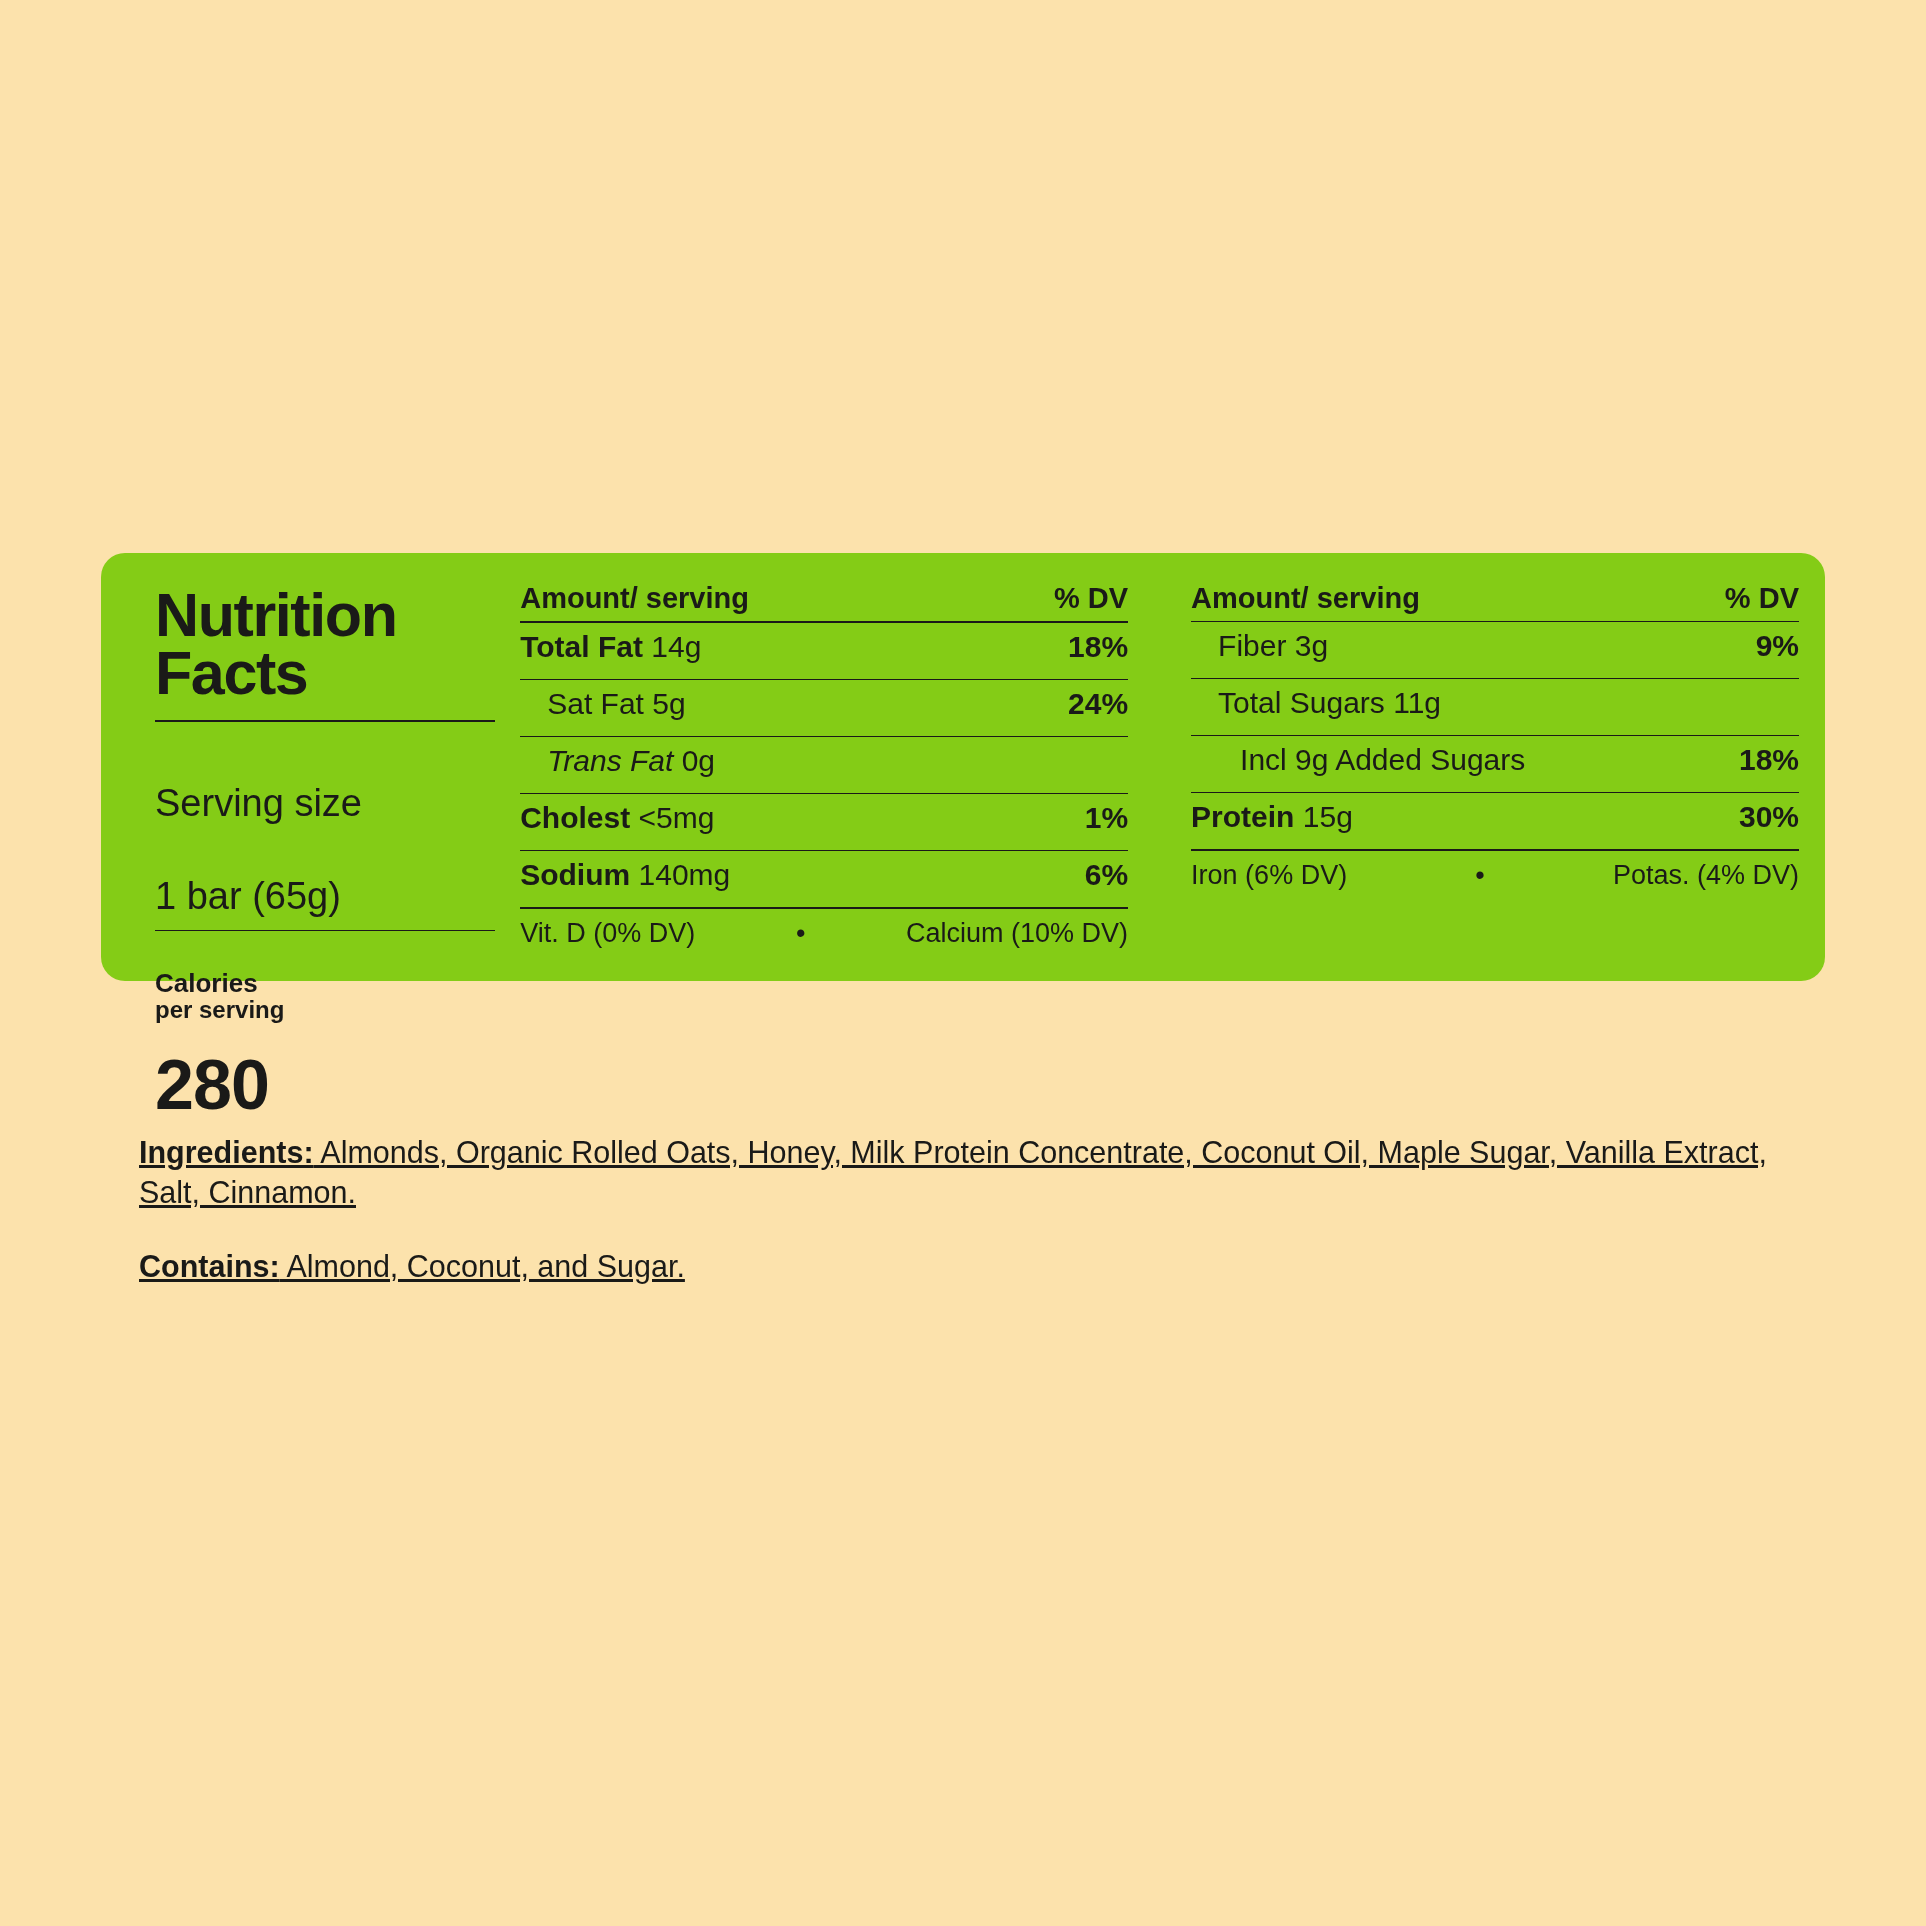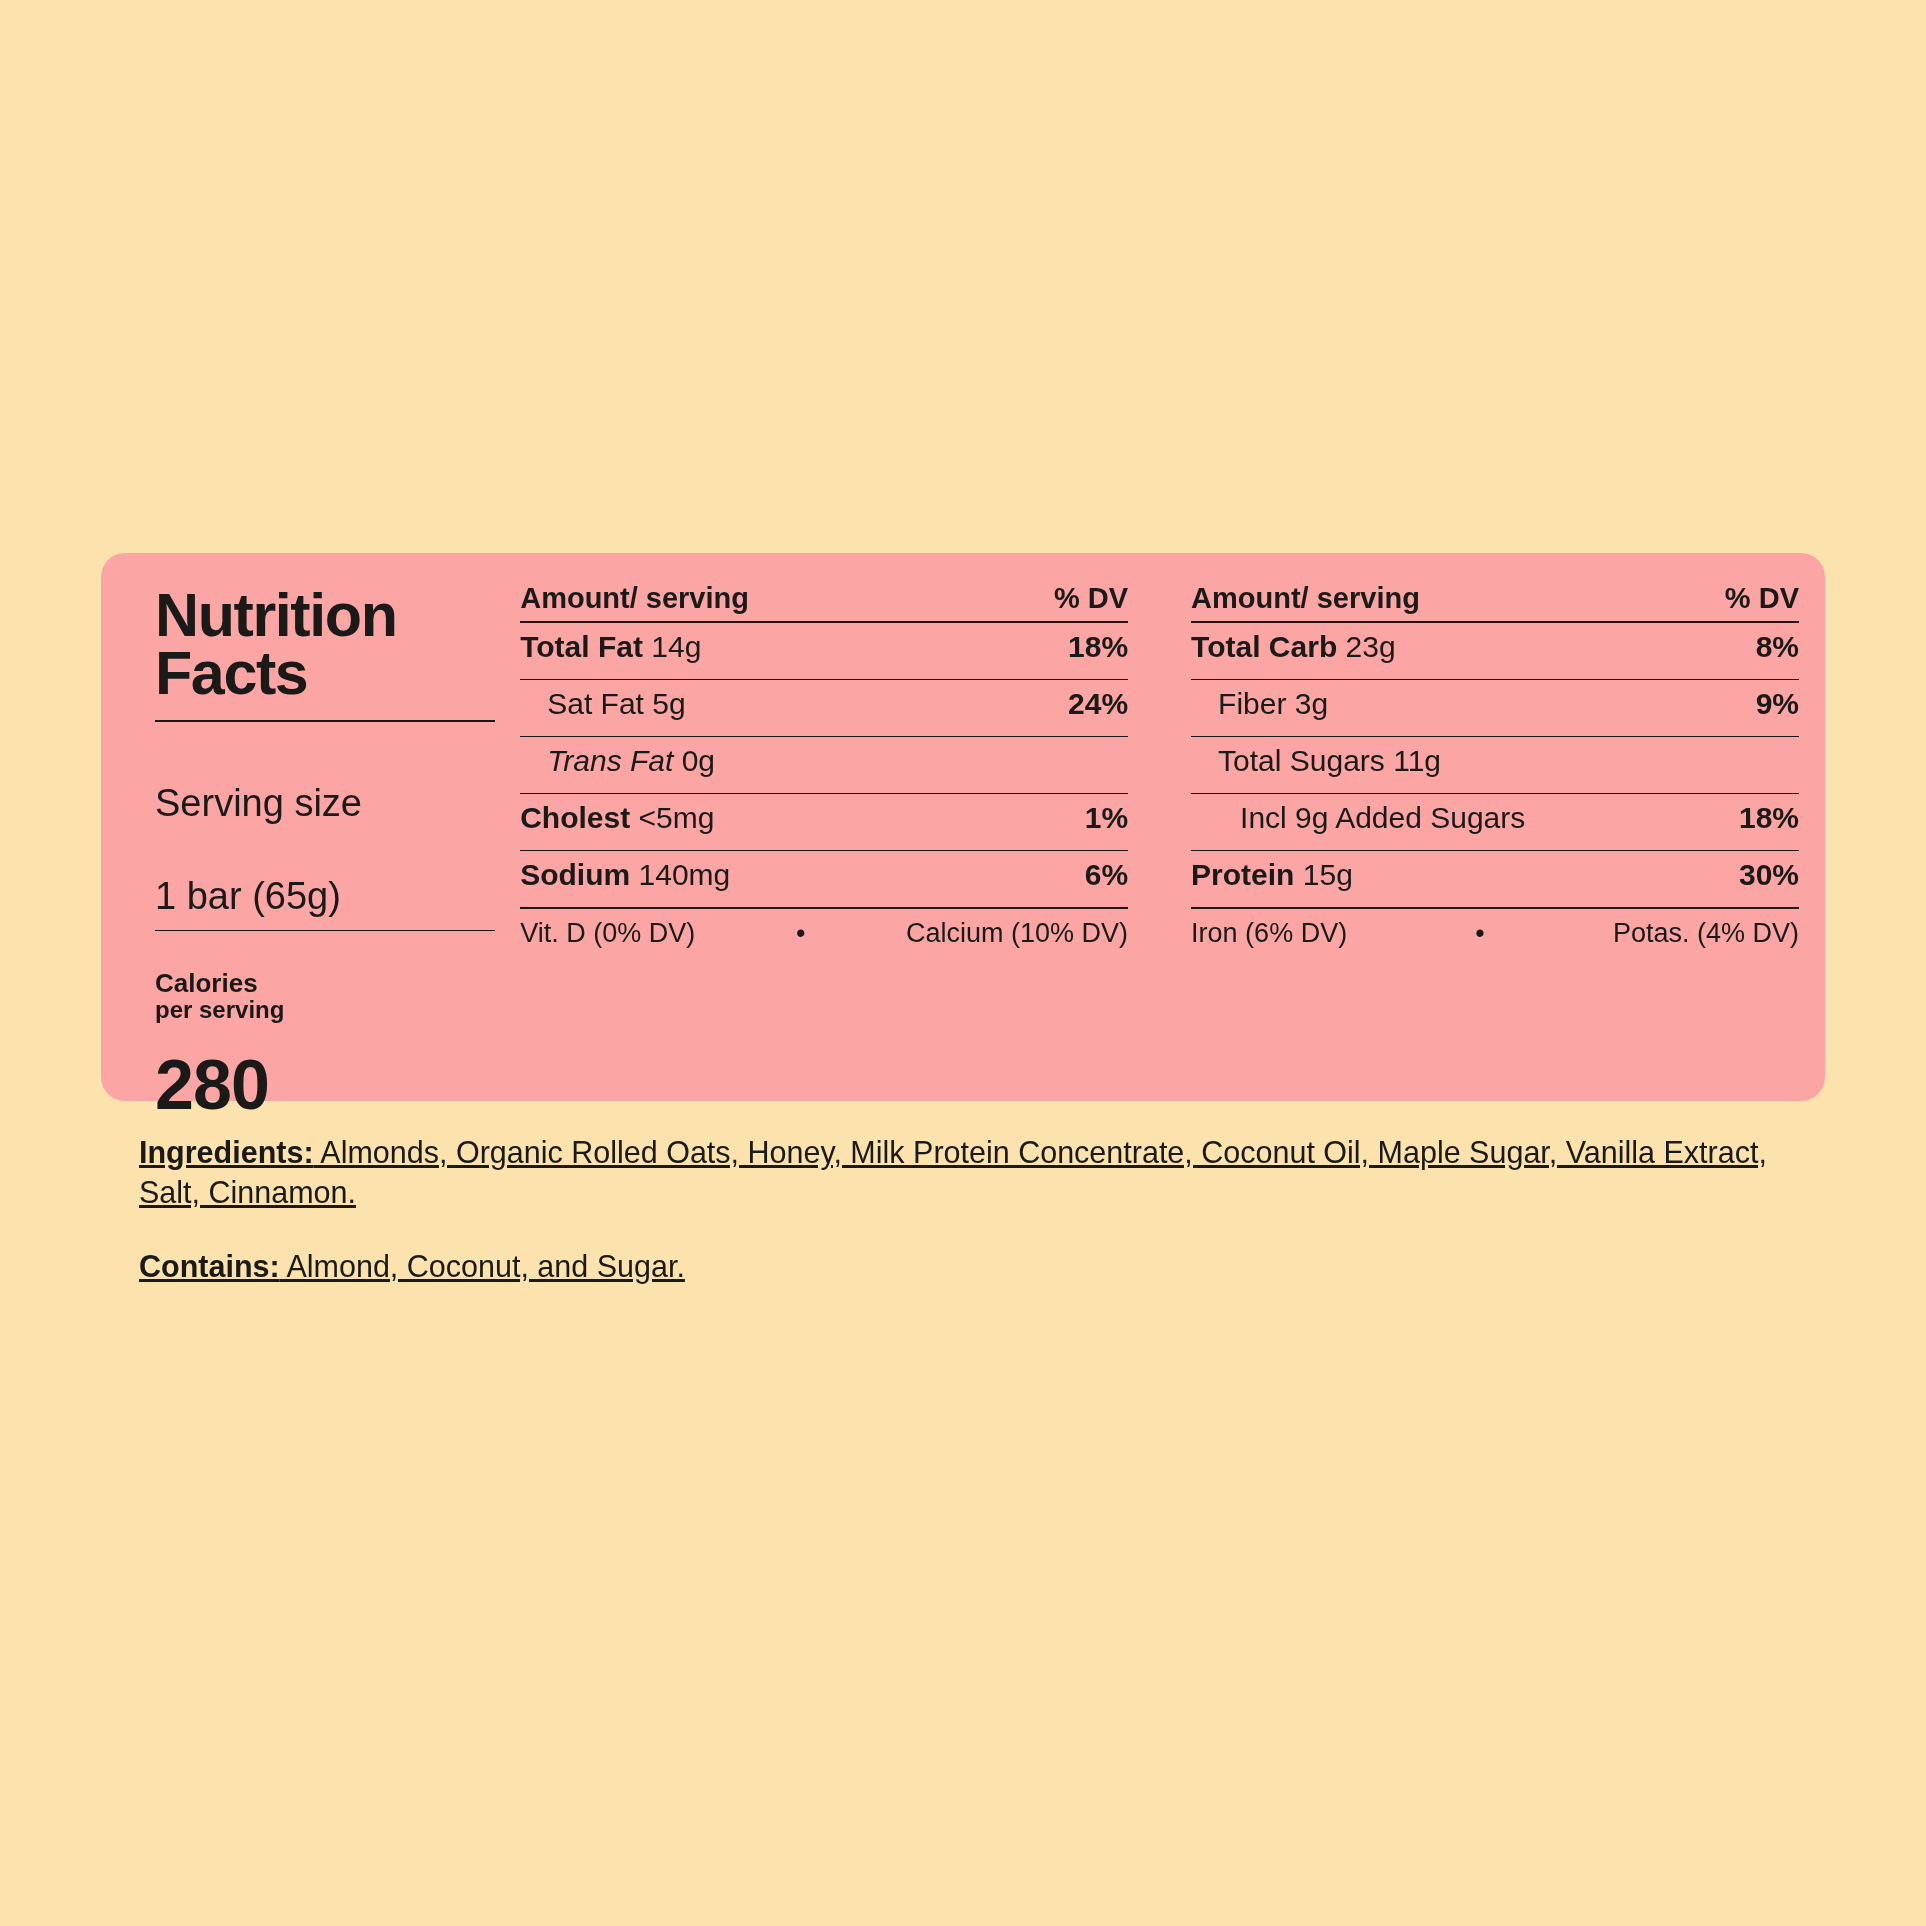--- a/index.html
+++ b/index.html
@@ -21,22 +21,22 @@
     height: 1926px;
     box-sizing: border-box;
   }
 
   
   .nf-panel {
     position: absolute;
     left: 101px;
     top: 553px;
     width: 1724px;
-    height: 548px;
-    background: #fca5a5;
+    height: 428px;
+    background: #84cc16;
     border-radius: 24px;
     box-sizing: border-box;
     display: flex;
     flex-direction: row;
     padding: 29px 26px 18.5px 26px;
   }
 
   
   .nf-left {
     width: 384px;
@@ -227,24 +227,20 @@
           <span class="m2">Calcium (10% DV)</span>
         </div>
       </div>
 
       <div class="nf-col">
         <div class="nf-head">
           <span>Amount/ serving</span>
           <span class="dv">% DV</span>
         </div>
 
-        <div class="nf-row first">
-          <span class="label"><b>Total Carb</b> <span>23g</span></span>
-          <span class="pct">8%</span>
-        </div>
 
         <div class="nf-row">
           <span class="label indent1"><span>Fiber</span> <span>3g</span></span>
           <span class="pct">9%</span>
         </div>
 
         <div class="nf-row">
           <span class="label indent1"><span>Total Sugars</span> <span>11g</span></span>
           <span class="pct"></span>
         </div>

